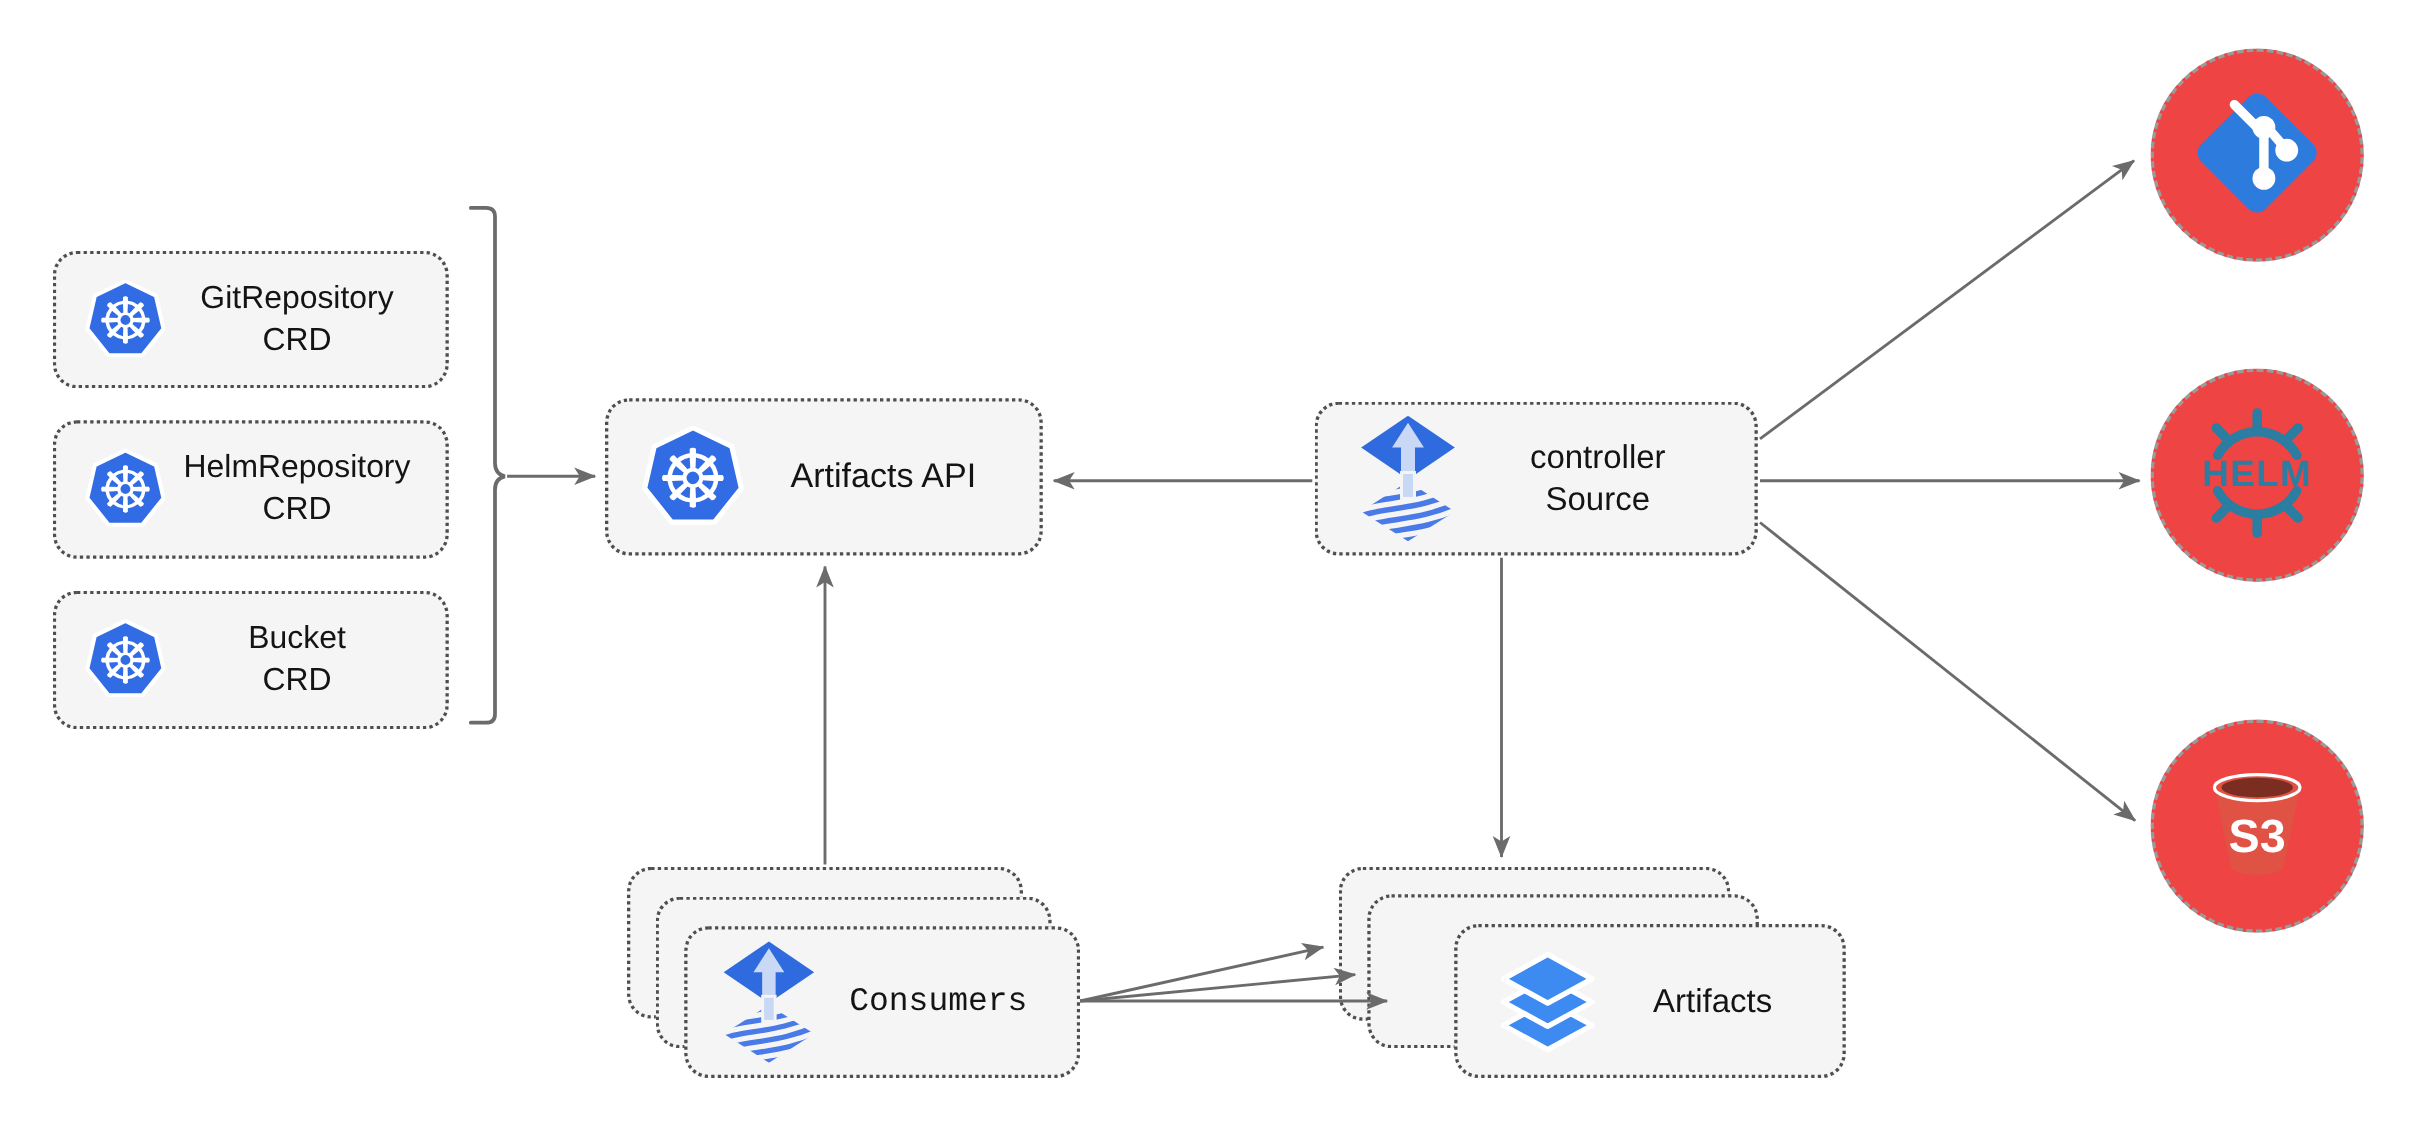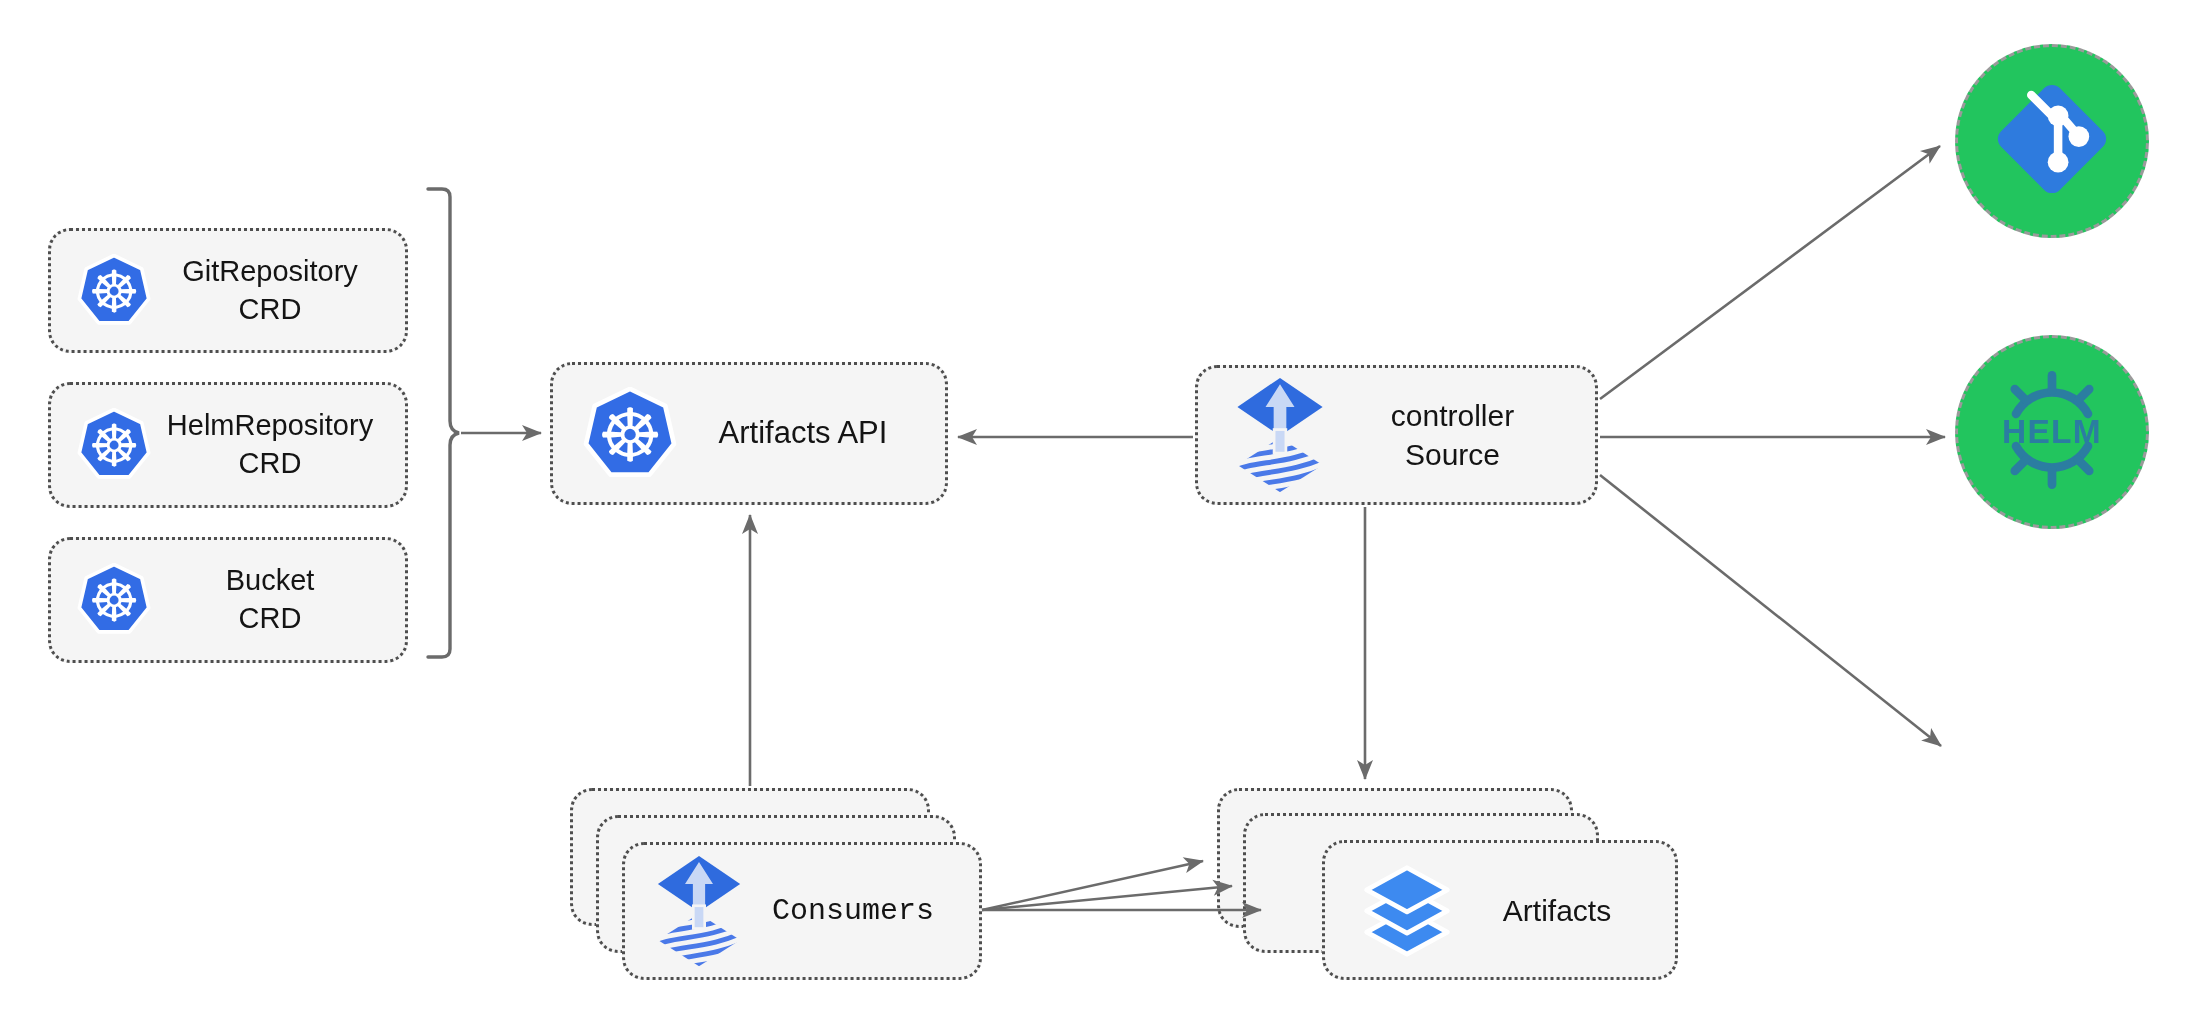--- a/index.html
+++ b/index.html
@@ -7,21 +7,21 @@
 
   .node{position:absolute;background:#F5F5F5;border:3px dotted #4E4E4E;border-radius:22px;
         display:flex;align-items:center;box-sizing:border-box;z-index:3;}
   .stackbox{position:absolute;background:#F5F5F5;border:3px dotted #4E4E4E;border-radius:22px;box-sizing:border-box;}
   .lbl{flex:1;text-align:center;color:#141414;line-height:1.3;padding-right:16px;}
   .lbl.size-lg{font-size:31px;}
   .lbl.size-md{font-size:30px;}
   .lbl.size-sm{font-size:29px;}
 
   .circle{position:absolute;width:194px;height:194px;border-radius:50%;
-          border:3px dashed #9A9A9A;background:#22c55e;display:flex;align-items:center;justify-content:center;
+          border:3px dashed #9A9A9A;background:#ef4444;display:flex;align-items:center;justify-content:center;
           box-sizing:border-box;z-index:3;}
 
   .icon-wrap{flex:0 0 auto;display:flex;align-items:center;justify-content:center;}
 
   .connectors{position:absolute;left:0;top:0;z-index:6;pointer-events:none;}
 
   .z1{z-index:1}.z2{z-index:2}.z3{z-index:3}
 </style>
 </head>
 <body>
@@ -171,20 +171,30 @@
           <line x1="71" y1="26" x2="80" y2="17"></line>
           <line x1="50" y1="82" x2="50" y2="94"></line>
           <line x1="29" y1="74" x2="20" y2="83"></line>
           <line x1="71" y1="74" x2="80" y2="83"></line>
         </g>
         <text x="50" y="51" font-size="27" font-weight="bold" letter-spacing="1" fill="#2B7DA1" text-anchor="middle" dominant-baseline="central">HELM</text>
       </svg>
     </span>
   </div>
 
+  <div class="circle" style="left:1955px;top:654px;">
+    <span>
+      <svg width="118" height="118" viewBox="0 0 100 100">
+        <path d="M17,22 L30,85 Q50,94 70,85 L83,22 Z" fill="#E05243"></path>
+        <ellipse cx="50" cy="22" rx="33" ry="10" fill="#E05243" stroke="#FFFFFF" stroke-width="2.5"></ellipse>
+        <ellipse cx="50" cy="22" rx="27.5" ry="7.5" fill="#7B2D21"></ellipse>
+        <text x="50" y="60" font-size="36" font-weight="bold" fill="#FFFFFF" text-anchor="middle" dominant-baseline="central">S3</text>
+      </svg>
+    </span>
+  </div>
 
   <svg class="connectors" width="2196" height="1030" viewBox="0 0 2196 1030">
     <defs>
       <marker id="arr" viewBox="0 0 22 18" refX="20" refY="9" markerWidth="22" markerHeight="18" markerUnits="userSpaceOnUse" orient="auto">
         <path d="M1,1 L21,9 L1,17 L6,9 Z" fill="#6B6B6B"></path>
       </marker>
     </defs>
 
     <path d="M428,189 L442,189 Q450,189 450,197 L450,421 Q450,431 459,433 Q450,435 450,445 L450,649 Q450,657 442,657 L428,657" fill="none" stroke="#6B6B6B" stroke-width="3.4" stroke-linecap="round"></path>
 

